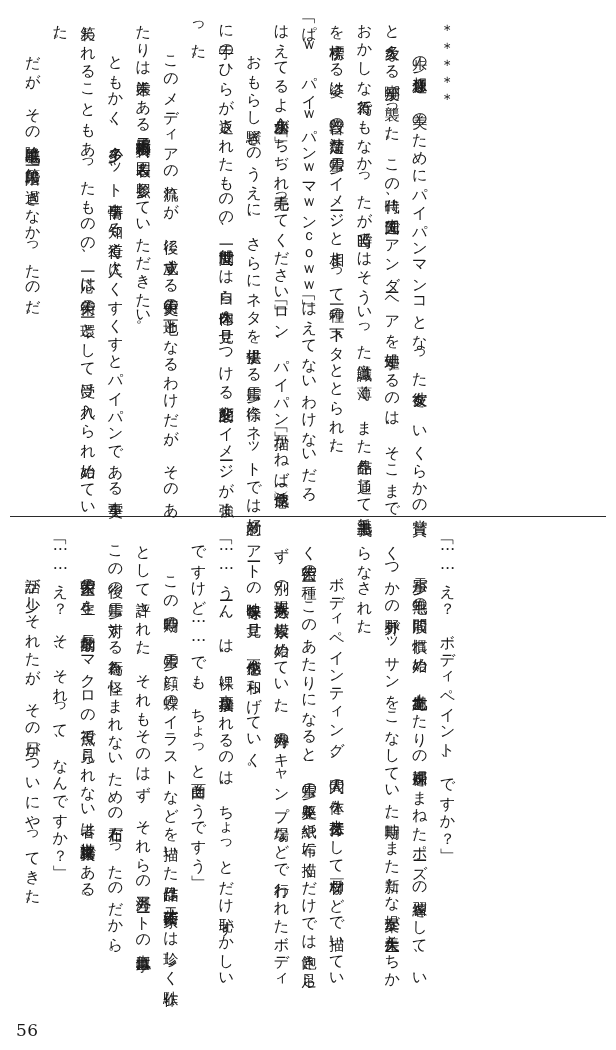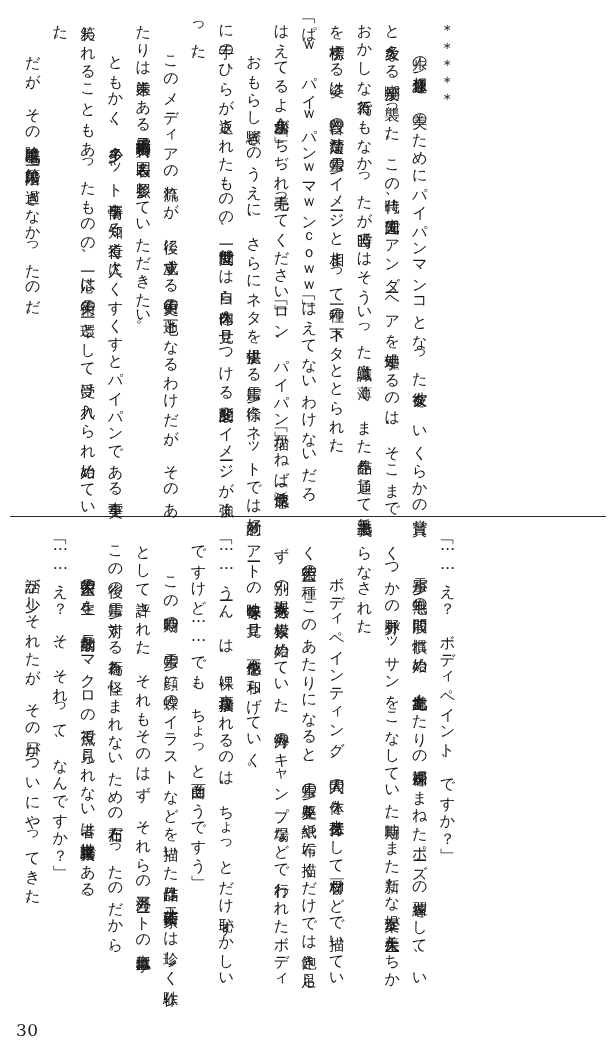--- a/index.html
+++ b/index.html
@@ -97,15 +97,15 @@
       <p>　雪歩が無毛の股間に慣れ始め、十九世紀あたりの裸婦画をまねたポーズの練習をして、いくつかの野外デッサンをこなしていた時期。また新たな提案が美大生たちからなされた。</p>
       <p>　ボディペインティング、人間の体を支持体として画材などで描いていく芸術の一種。このあたりになると、雪歩の美躯を紙や布に描くだけでは飽き足らず、別の表現方法を模索し始めていた。海外のキャンプ場などで行われたボディアートの映像等を見せ、不信感を和らげていく。</p>
       <p class="noindent">「……うーん、は、裸に直接描かれるのは、ちょっとだけ恥ずかしいですけど……でも、ちょっと面白そうですう」</p>
       <p>　この時期の、雪歩の顔に蝶のイラストなどを描いた作品は天才芸術家には珍しく駄作として評された。それもそのはず、それらの海外アートの真似事は、この後の雪歩に対する行為を怪しまれないための布石だったのだから。</p>
       <p>　芸術家の一生を、長期的なマクロの視点で見られない者は批評家失格である。</p>
       <p class="noindent">「……え？　そ、それって、なんですか？」</p>
       <p>　話が少しそれたが、その日がついにやってきた。</p>
     </div>
   </div>
 
-  <div class="pageno">30</div>
+  <div class="pageno">56</div>
 
 </div>
 
 </body></html>

